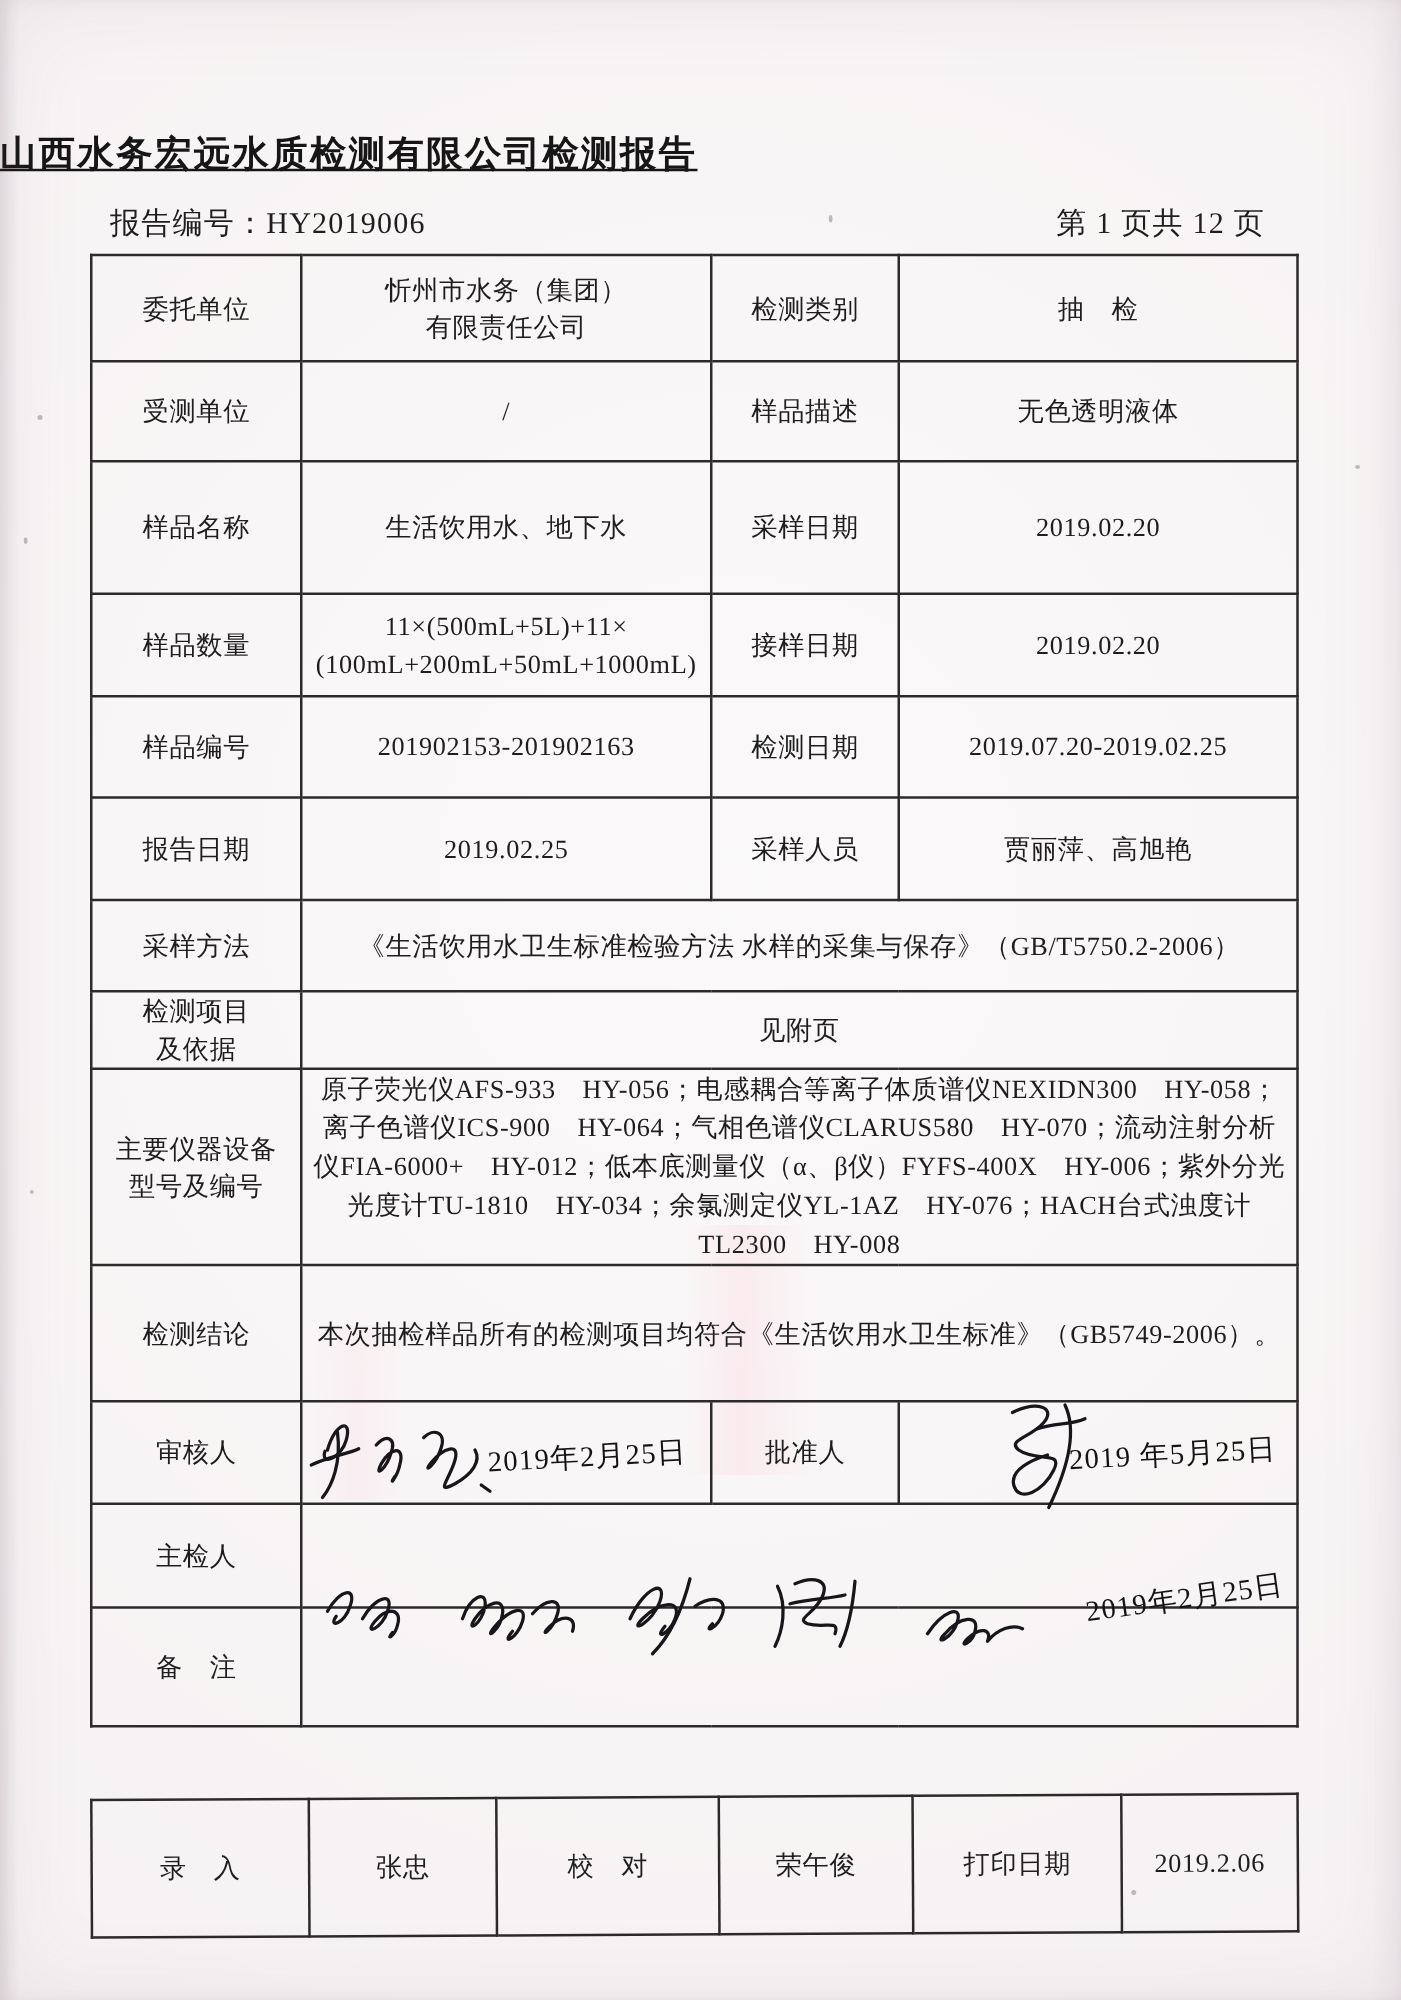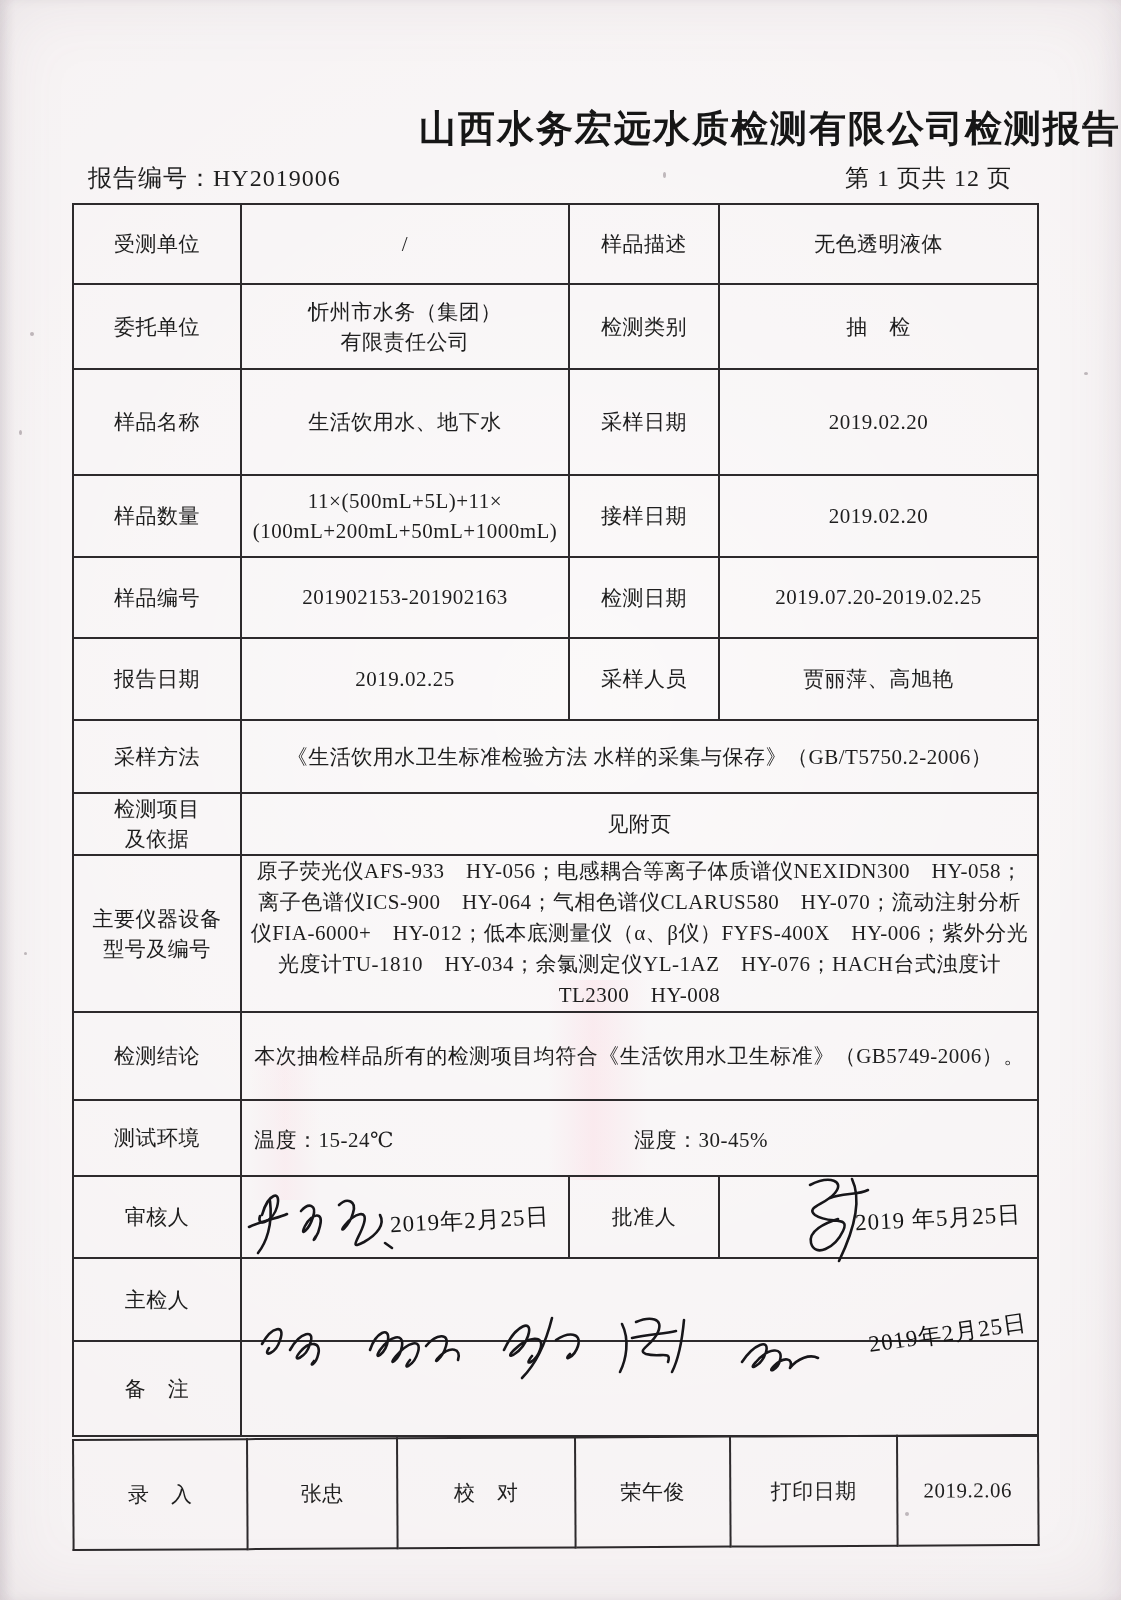--- a/index.html
+++ b/index.html
@@ -7,23 +7,23 @@
     position:relative;width:1121px;height:1600px;margin:0 auto;overflow:hidden;
     background:
       radial-gradient(130% 95% at 52% 44%, rgba(255,255,255,0.55) 0%, rgba(255,255,255,0) 70%),
       linear-gradient(90deg,#eae4e7 0px,#f6f2f3 16px,#f6f2f3 1098px,#efe9ec 1121px),
       #f5f1f2;
     font-family:"Liberation Serif","DejaVu Serif",serif;
     color:#1e1e1e;
   }
   .page::after{content:"";position:absolute;inset:0;pointer-events:none;
     box-shadow:inset 0 0 70px rgba(120,100,110,0.10), inset 4px 0 10px rgba(90,80,85,0.08);}
-  .title{position:absolute;top:104px;left:0;width:100%;text-align:right;
+  .title{position:absolute;top:104px;left:0;width:100%;text-align:left;
     font-family:"Liberation Sans","DejaVu Sans",sans-serif;
-    font-size:37px;font-weight:bold;letter-spacing:2px;color:#161616;}
+    font-size:29px;font-weight:bold;letter-spacing:2px;color:#161616;text-decoration:underline;}
   .meta{position:absolute;top:162px;left:88px;right:109px;height:30px;font-size:24px;letter-spacing:1px;}
   .meta .report-no{float:left;}
   .meta .page-ind{float:right;text-align:right;}
   table.doc{position:absolute;border-collapse:collapse;table-layout:fixed;background:transparent;}
   table.doc td{border:2px solid #2d2a2c;text-align:center;vertical-align:middle;
     font-size:21px;padding:0 8px;letter-spacing:0.5px;overflow:visible;}
   .main{left:72px;top:203px;width:965px;}
   .foot{left:72px;top:1434px;width:965px;transform:rotate(-0.3deg);transform-origin:top right;}
   td.lab{letter-spacing:1.5px;}
   .two-line span{display:block;line-height:30px;}
@@ -69,34 +69,34 @@
   </div>
 
   <table class="doc main">
     <colgroup>
         <col style="width:168px">
         <col style="width:328px">
         <col style="width:150px">
         <col style="width:319px">
       </colgroup>
     <tbody>
-        <tr style="height:80px">
+        <tr style="height:85px">
+      <td class="lab">委托单位</td>
+      <td class="two-line">
+        <span>忻州市水务（集团）</span>
+        <span>有限责任公司</span>
+      </td>
+      <td class="lab">检测类别</td>
+      <td>抽　检</td>
+    </tr>
+    <tr style="height:80px">
       <td class="lab">受测单位</td>
       <td>/</td>
       <td class="lab">样品描述</td>
       <td>无色透明液体</td>
-    </tr>
-    <tr style="height:85px">
-      <td class="lab">委托单位</td>
-      <td class="two-line">
-        <span>忻州市水务（集团）</span>
-        <span>有限责任公司</span>
-      </td>
-      <td class="lab">检测类别</td>
-      <td>抽　检</td>
     </tr>
     <tr style="height:106px">
       <td class="lab">样品名称</td>
       <td>生活饮用水、地下水</td>
       <td class="lab">采样日期</td>
       <td>2019.02.20</td>
     </tr>
     <tr style="height:82px">
       <td class="lab">样品数量</td>
       <td class="two-line">
@@ -129,30 +129,23 @@
       </td>
       <td colspan="3">见附页</td>
     </tr>
     <tr style="height:157px">
       <td class="lab two-line">
         <span>主要仪器设备</span>
         <span>型号及编号</span>
       </td>
       <td colspan="3" class="instr">原子荧光仪AFS-933　HY-056；电感耦合等离子体质谱仪NEXIDN300　HY-058；离子色谱仪ICS-900　HY-064；气相色谱仪CLARUS580　HY-070；流动注射分析仪FIA-6000+　HY-012；低本底测量仪（α、β仪）FYFS-400X　HY-006；紫外分光光度计TU-1810　HY-034；余氯测定仪YL-1AZ　HY-076；HACH台式浊度计TL2300　HY-008</td>
     </tr>
-    <tr style="height:88px">
+    <tr style="height:109px">
       <td class="lab">检测结论</td>
       <td colspan="3" class="concl">本次抽检样品所有的检测项目均符合《生活饮用水卫生标准》（GB5749-2006）。</td>
-    </tr>
-    <tr style="height:76px">
-      <td class="lab">测试环境</td>
-      <td colspan="3" class="env">
-        <span class="t1">温度：15-24℃</span>
-        <span class="t2">湿度：30-45%</span>
-      </td>
     </tr>
     <tr style="height:82px">
       <td class="lab">审核人</td>
       <td class="sigcell">
         <svg class="sig-svg" style="left:4px;top:6px;" width="150" height="74" viewBox="0 0 150 74">
           <path d="M16,32 C22,10 36,6 31,24 C27,39 10,45 14,33"></path>
           <path d="M3,44 C18,37 33,35 41,31"></path>
           <path d="M24,18 C27,42 20,60 12,70"></path>
           <path d="M55,28 C63,19 71,22 67,34 C63,47 53,55 59,43 C66,30 78,28 74,43 C72,54 64,62 70,53"></path>
           <path d="M93,22 C101,14 111,18 107,30 C103,44 91,52 99,42 C109,30 122,26 118,40 C114,55 101,68 118,59 C132,51 139,41 134,32"></path>

